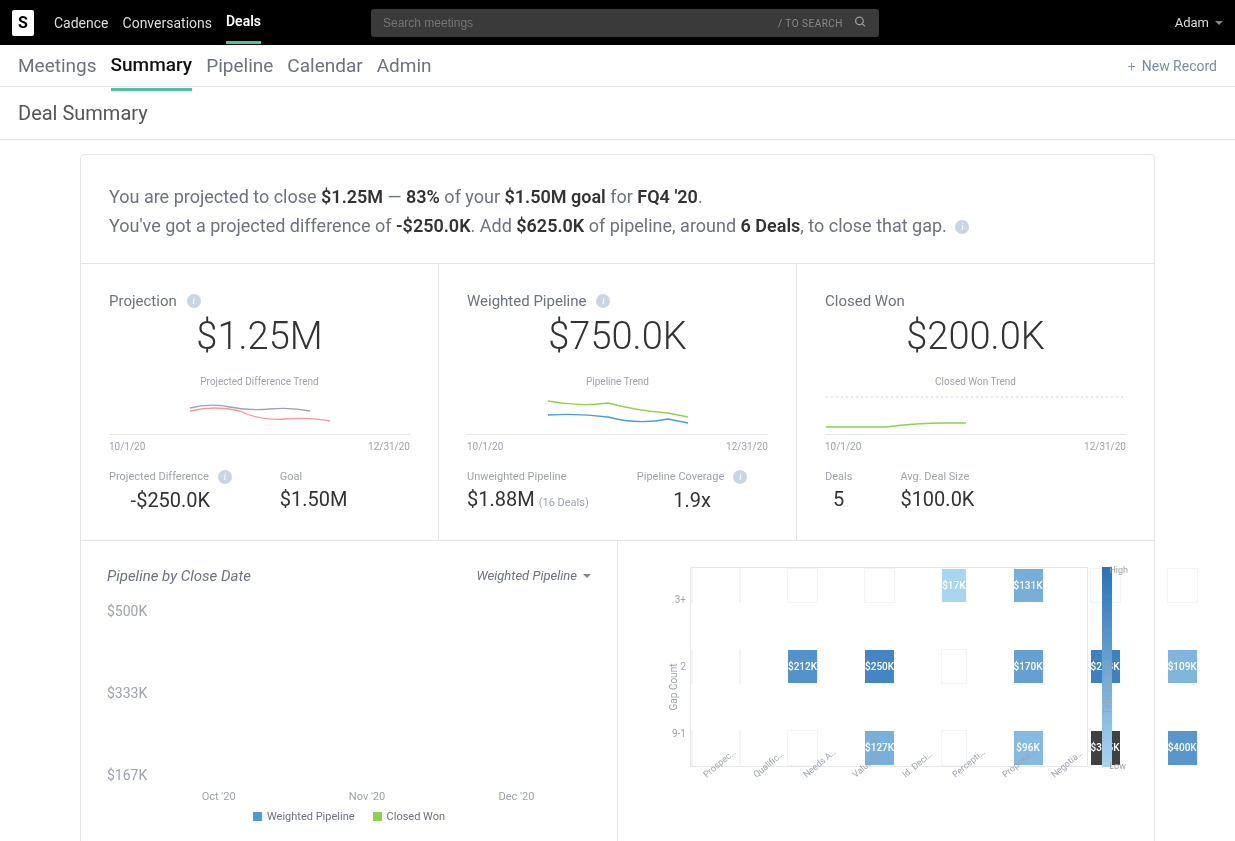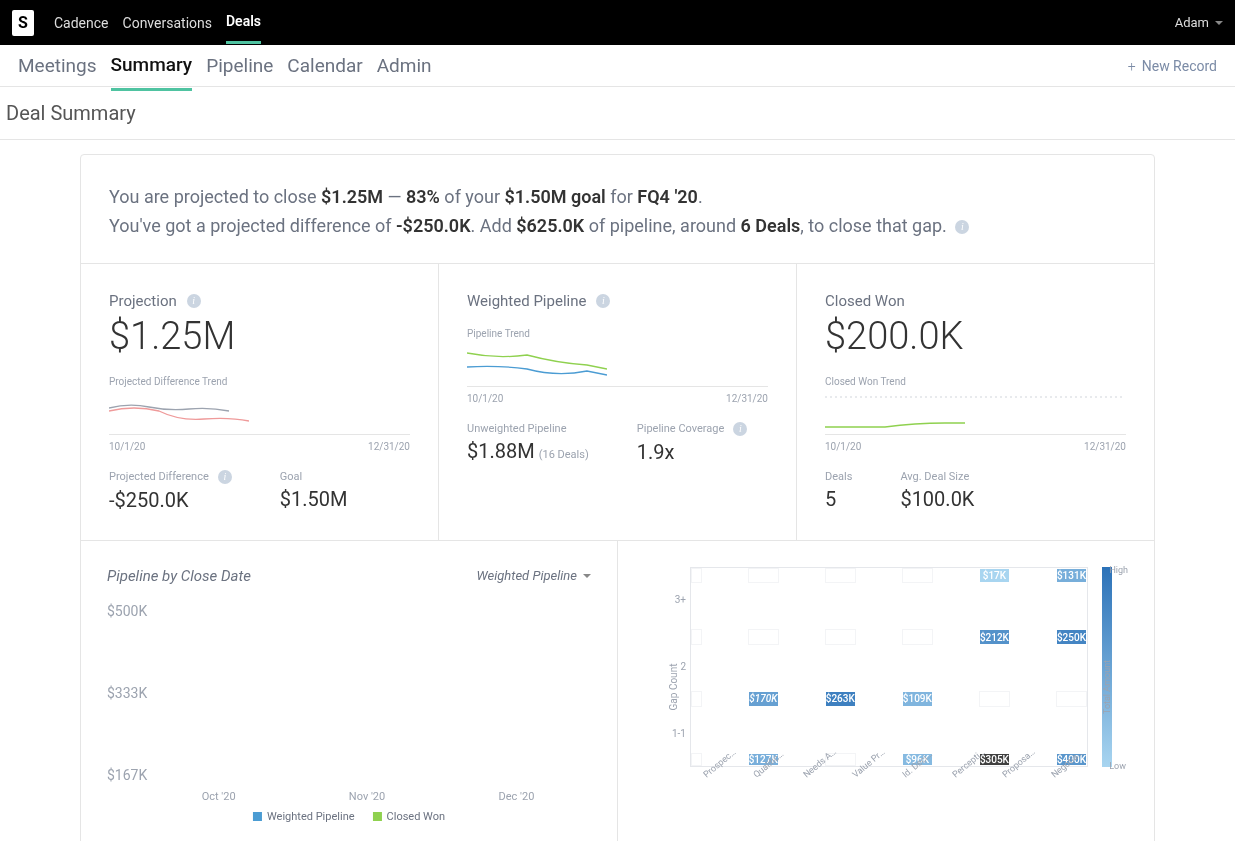--- a/index.html
+++ b/index.html
@@ -15,31 +15,31 @@
 .search-icon { position: absolute; right: 12px; top: 50%; transform: translateY(-50%); color: #888; }
 .user-menu { margin-left: auto; color: #ddd; font-size: 13px; display: flex; align-items: center; gap: 6px; cursor: pointer; }
 .chevron-down { width: 0; height: 0; border-left: 4px solid transparent; border-right: 4px solid transparent; border-top: 4px solid #888; }
 
 .subnav { height: 42px; border-bottom: 1px solid #e5e5e5; display: flex; align-items: center; padding: 0 18px; gap: 14px; }
 .subnav-item { font-size: 19px; color: #6b7280; padding: 12px 0; cursor: pointer; }
 .subnav-item.active { color: #111; border-bottom: 3px solid #4fc3a1; font-weight: 500; }
 .new-record { margin-left: auto; color: #7b8ba6; font-size: 14px; display: flex; align-items: center; gap: 6px; cursor: pointer; }
 .plus-icon { font-size: 14px; font-weight: 300; }
 
-.page-title-bar { padding: 14px 6px; border-bottom: 1px solid #e5e5e5; }
+.page-title-bar { padding: 14px 18px; border-bottom: 1px solid #e5e5e5; }
 .page-title { font-size: 20px; font-weight: 400; color: #555; }
 
 .content { padding: 14px 80px 20px; }
 .summary-card { border: 1px solid #e5e5e5; border-radius: 4px; }
 
 .narrative { padding: 28px 28px 22px; font-size: 18px; color: #6b7280; line-height: 1.6; }
 .narrative .em { color: #333; font-weight: 600; }
 .info-icon { display: inline-flex; width: 14px; height: 14px; border-radius: 50%; background: #cbd5e1; color: #fff; font-size: 10px; font-style: italic; font-family: Georgia, serif; align-items: center; justify-content: center; vertical-align: middle; margin-left: 4px; }
 
-.metrics-row { display: flex; border-top: 1px solid #e5e5e5; }
+.metrics-row { display: flex; border-top: 1px solid #e5e5e5; text-align: center; }
 .metric-col { flex: 1; padding: 28px; border-right: 1px solid #e5e5e5; }
 .metric-col:last-child { border-right: none; }
 .metric-label { font-size: 15px; color: #6b7280; display: flex; align-items: center; gap: 6px; }
 .metric-value { font-size: 38px; font-weight: 300; color: #333; margin-top: 4px; }
 .trend-label { font-size: 10px; color: #9ca3af; margin-top: 18px; }
 .spark-wrap { height: 42px; margin-top: 6px; position: relative; border-bottom: 1px solid #e5e5e5; }
 .spark-axis { display: flex; justify-content: space-between; font-size: 10px; color: #9ca3af; margin-top: 6px; }
 .sub-metrics { display: flex; gap: 48px; margin-top: 18px; }
 .sub-metric-label { font-size: 11px; color: #9ca3af; display: flex; align-items: center; gap: 5px; }
 .sub-metric-value { font-size: 20px; color: #333; margin-top: 4px; font-weight: 400; }
@@ -63,39 +63,49 @@
 .bar-label { position: absolute; top: -16px; left: 50%; transform: translateX(-50%); font-size: 10px; color: #6b7280; white-space: nowrap; }
 .bar-x-axis { position: absolute; left: 38px; right: 0; bottom: 20px; display: flex; justify-content: space-around; font-size: 11px; color: #9ca3af; }
 .bar-legend { position: absolute; bottom: 0; left: 50%; transform: translateX(-50%); display: flex; gap: 18px; font-size: 11px; color: #6b7280; }
 .leg-item { display: flex; align-items: center; gap: 5px; }
 .leg-sq { width: 9px; height: 9px; }
 .warn-icon { display: inline-flex; width: 14px; height: 14px; border-radius: 50%; background: #fbbf24; color: #fff; font-size: 10px; font-weight: bold; align-items: center; justify-content: center; margin-left: 4px; }
 
 .heat-chart { position: relative; height: 240px; padding-left: 46px; padding-right: 40px; padding-bottom: 40px; }
 .heat-y-axis-label { position: absolute; left: 6px; top: 50%; transform: translateY(-50%) rotate(-90deg); font-size: 10px; color: #9ca3af; white-space: nowrap; }
 .heat-y-ticks { position: absolute; left: 24px; top: 0; bottom: 40px; width: 18px; display: flex; flex-direction: column; justify-content: space-around; font-size: 10px; color: #9ca3af; text-align: right; }
-.heat-grid { position: absolute; left: 46px; right: 40px; top: 0; bottom: 40px; display: grid; grid-template-columns: repeat(6, 1fr); grid-template-rows: repeat(3, 1fr); border: 1px solid #e5e7eb; gap: 46px; }
+.heat-grid { position: absolute; left: 46px; right: 40px; top: 0; bottom: 40px; display: grid; grid-template-columns: repeat(8, 1fr); grid-template-rows: repeat(3, 1fr); border: 1px solid #e5e7eb; gap: 46px; }
 .heat-cell { border: 1px solid #fff; display: flex; align-items: center; justify-content: center; font-size: 10px; color: #fff; font-weight: 500; }
 .heat-x-axis { position: absolute; left: 46px; right: 40px; bottom: 0; height: 36px; display: grid; grid-template-columns: repeat(8, 1fr); font-size: 9px; color: #9ca3af; }
 .heat-x-tick { transform: rotate(-40deg); transform-origin: left top; white-space: nowrap; overflow: hidden; text-overflow: ellipsis; max-width: 48px; padding-top: 8px; padding-left: 8px; }
 .heat-color-bar { position: absolute; right: 16px; top: 0; bottom: 40px; width: 10px; background: linear-gradient(to bottom, #2c72b8, #a8d5f0); }
 .heat-color-high { position: absolute; right: 0px; top: -2px; font-size: 9px; color: #9ca3af; }
 .heat-color-low { position: absolute; right: 2px; bottom: 36px; font-size: 9px; color: #9ca3af; }
 .heat-right-label { position: absolute; right: -6px; top: 50%; transform: translateY(-50%) rotate(-90deg); font-size: 9px; color: #9ca3af; white-space: nowrap; }
 </style>
 </head>
 <body>
 
 <div class="topbar">
   <div class="logo">S</div>
   <div class="topnav">
     <div class="topnav-item">Cadence</div>
     <div class="topnav-item">Conversations</div>
     <div class="topnav-item active">Deals</div>
   </div>
+  <div class="search-wrap">
+    <input class="search-input" placeholder="Search meetings" style="">
+    <span class="search-hint">/ TO SEARCH</span>
+    <span class="search-icon">
+      <svg width="13" height="13" viewBox="0 0 24 24" fill="none" stroke="#999" stroke-width="2.5">
+          <circle cx="10" cy="10" r="7"></circle>
+          <line x1="20" y1="20" x2="15" y2="15"></line>
+        </svg>
+    </span>
+  </div>
   <div class="user-menu">
     <span>Adam</span>
     <span class="chevron-down"></span>
   </div>
 </div>
 
 <div class="subnav">
   <div class="subnav-item">Meetings</div>
   <div class="subnav-item active">Summary</div>
   <div class="subnav-item">Pipeline</div>
@@ -156,20 +166,21 @@
             <div class="sub-metric-value">$1.50M</div>
           </div>
         </div>
       </div>
 
       <div class="metric-col">
         <div class="metric-label">
           <span>Weighted Pipeline</span>
           <span class="info-icon">i</span>
         </div>
+        <div class="metric-value">$750.0K</div>
         <div class="trend-label">Pipeline Trend</div>
         <div class="spark-wrap">
           <svg width="140" height="42" viewBox="0 0 140 42">
             <path d="M0,8 Q30,14 60,10 Q90,18 120,20 L140,24" fill="none" stroke="#8fd14f" stroke-width="1.3"></path>
             <path d="M0,22 Q30,20 60,24 Q90,32 120,26 L140,30" fill="none" stroke="#4b9cd3" stroke-width="1.3"></path>
           </svg>
         </div>
         <div class="spark-axis">
           <span>10/1/20</span>
           <span>12/31/20</span>
@@ -251,37 +262,37 @@
             </div>
         </div>
       </div>
 
       <div class="chart-cell">
         <div class="heat-chart">
           <div class="heat-y-axis-label">Gap Count</div>
           <div class="heat-y-ticks" id="heat-y-ticks">
               <span>3+</span>
               <span>2</span>
-              <span>1-1</span>
+              <span>9-1</span>
             </div>
           <div class="heat-grid" id="heat-grid">
               <div class="heat-cell" style="background: rgb(255, 255, 255); border: 1px solid rgb(243, 244, 246);"></div>
               <div class="heat-cell" style="background: rgb(255, 255, 255); border: 1px solid rgb(243, 244, 246);"></div>
               <div class="heat-cell" style="background: rgb(255, 255, 255); border: 1px solid rgb(243, 244, 246);"></div>
               <div class="heat-cell" style="background: rgb(255, 255, 255); border: 1px solid rgb(243, 244, 246);"></div>
               <div class="heat-cell" style="background: rgb(168, 213, 240);">$17K</div>
               <div class="heat-cell" style="background: rgb(119, 174, 218);">$131K</div>
               <div class="heat-cell" style="background: rgb(255, 255, 255); border: 1px solid rgb(243, 244, 246);"></div>
               <div class="heat-cell" style="background: rgb(255, 255, 255); border: 1px solid rgb(243, 244, 246);"></div>
               <div class="heat-cell" style="background: rgb(255, 255, 255); border: 1px solid rgb(243, 244, 246);"></div>
               <div class="heat-cell" style="background: rgb(255, 255, 255); border: 1px solid rgb(243, 244, 246);"></div>
               <div class="heat-cell" style="background: rgb(84, 146, 202);">$212K</div>
               <div class="heat-cell" style="background: rgb(68, 133, 195);">$250K</div>
               <div class="heat-cell" style="background: rgb(255, 255, 255); border: 1px solid rgb(243, 244, 246);"></div>
-              <div class="heat-cell" style="background: rgb(102, 160, 210); font-style: italic;">$170K</div>
+              <div class="heat-cell" style="background: rgb(102, 160, 210);">$170K</div>
               <div class="heat-cell" style="background: rgb(62, 128, 192);">$263K</div>
               <div class="heat-cell" style="background: rgb(128, 181, 222);">$109K</div>
               <div class="heat-cell" style="background: rgb(255, 255, 255); border: 1px solid rgb(243, 244, 246);"></div>
               <div class="heat-cell" style="background: rgb(255, 255, 255); border: 1px solid rgb(243, 244, 246);"></div>
               <div class="heat-cell" style="background: rgb(255, 255, 255); border: 1px solid rgb(243, 244, 246);"></div>
               <div class="heat-cell" style="background: rgb(121, 175, 219);">$127K</div>
               <div class="heat-cell" style="background: rgb(255, 255, 255); border: 1px solid rgb(243, 244, 246);"></div>
               <div class="heat-cell" style="background: rgb(134, 186, 225);">$96K</div>
               <div class="heat-cell" style="background: #404040;">$305K</div>
               <div class="heat-cell" style="background: rgb(89, 150, 204);">$400K</div>

